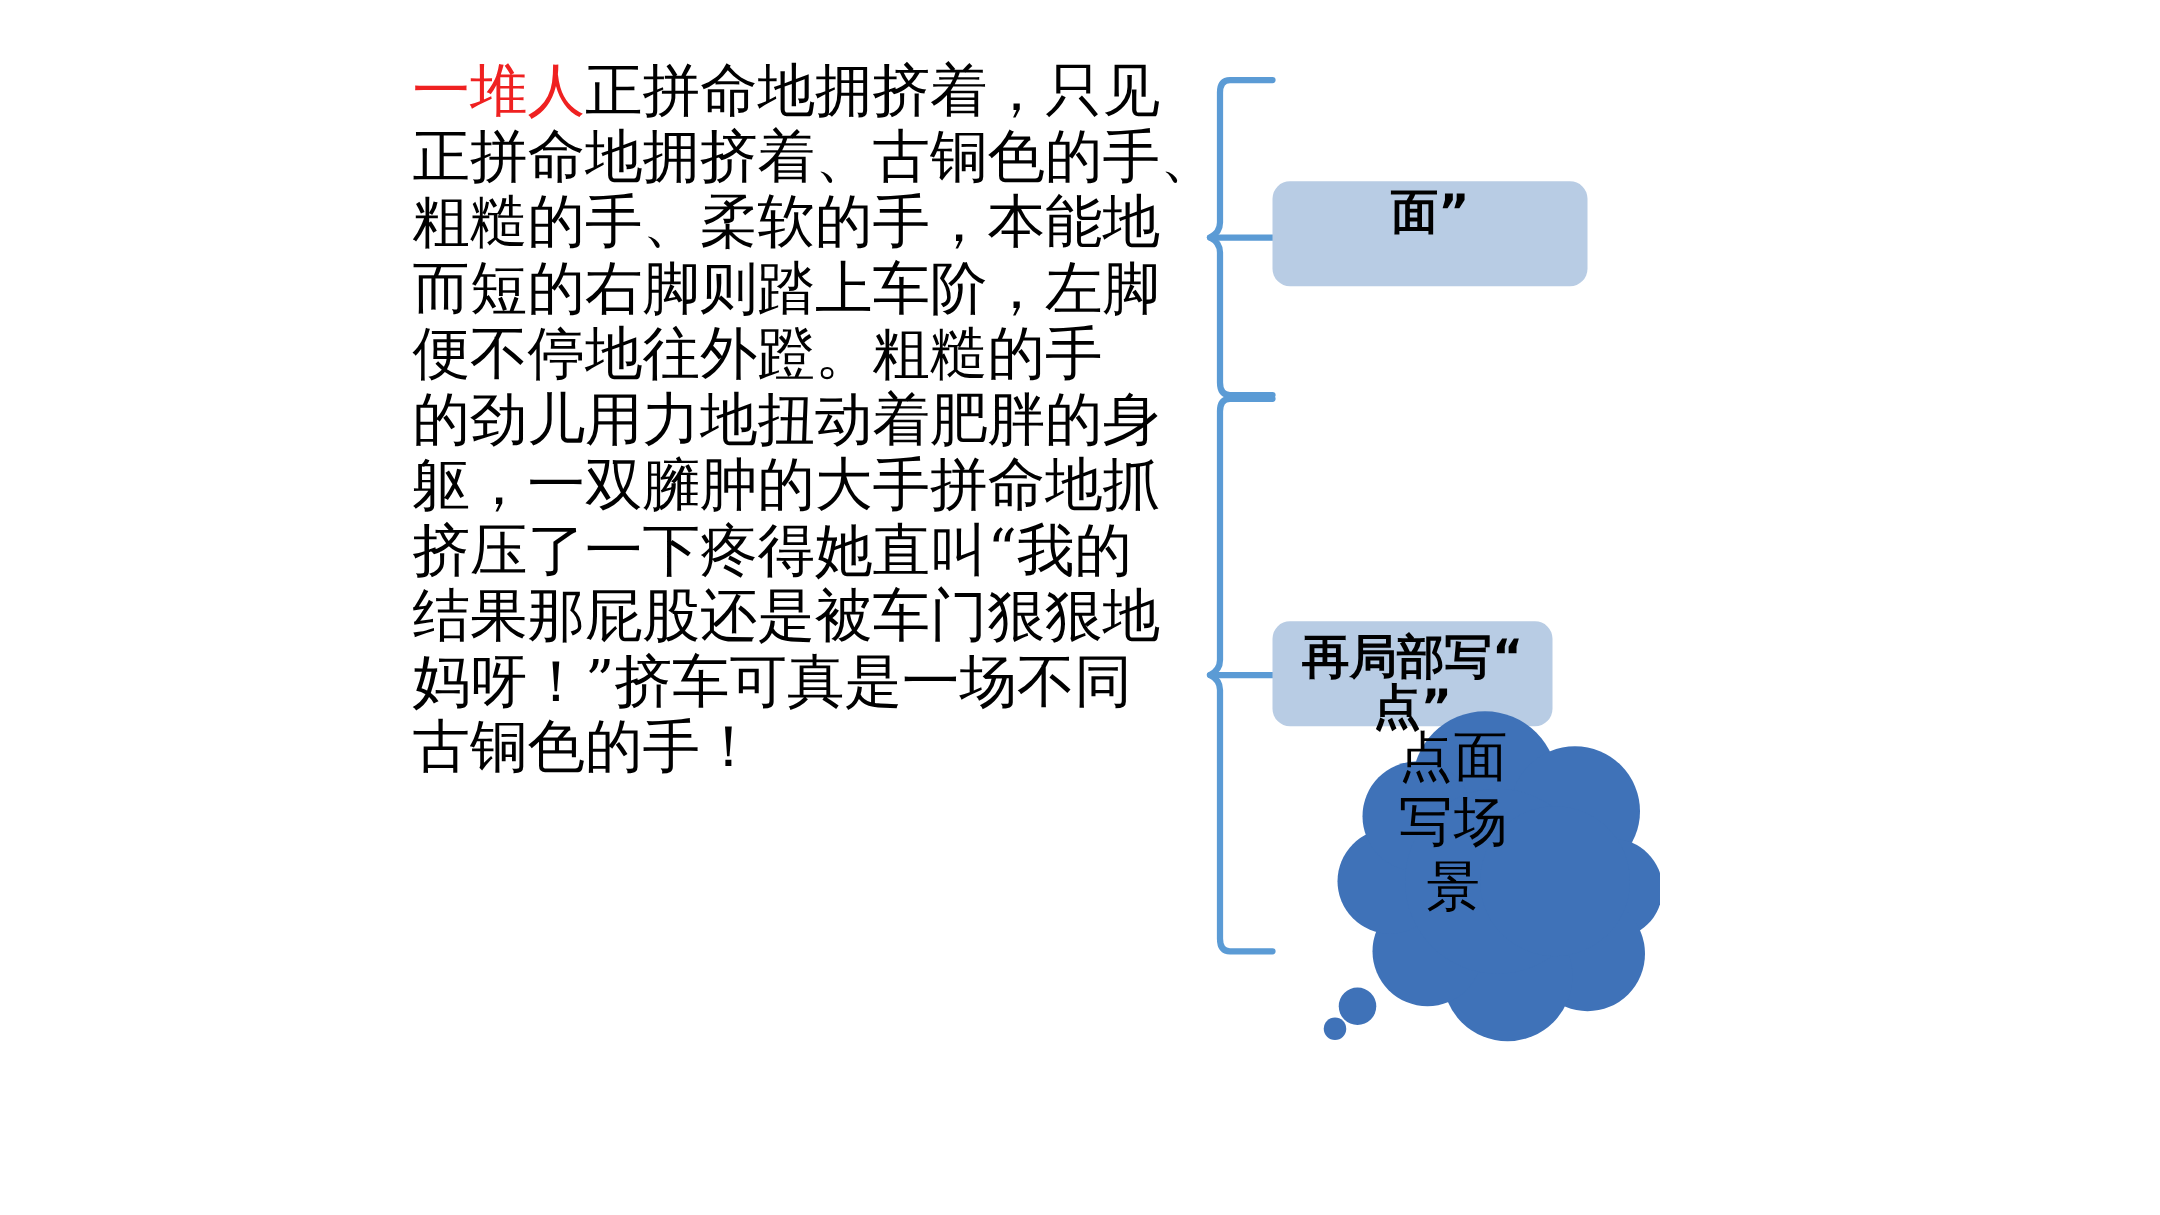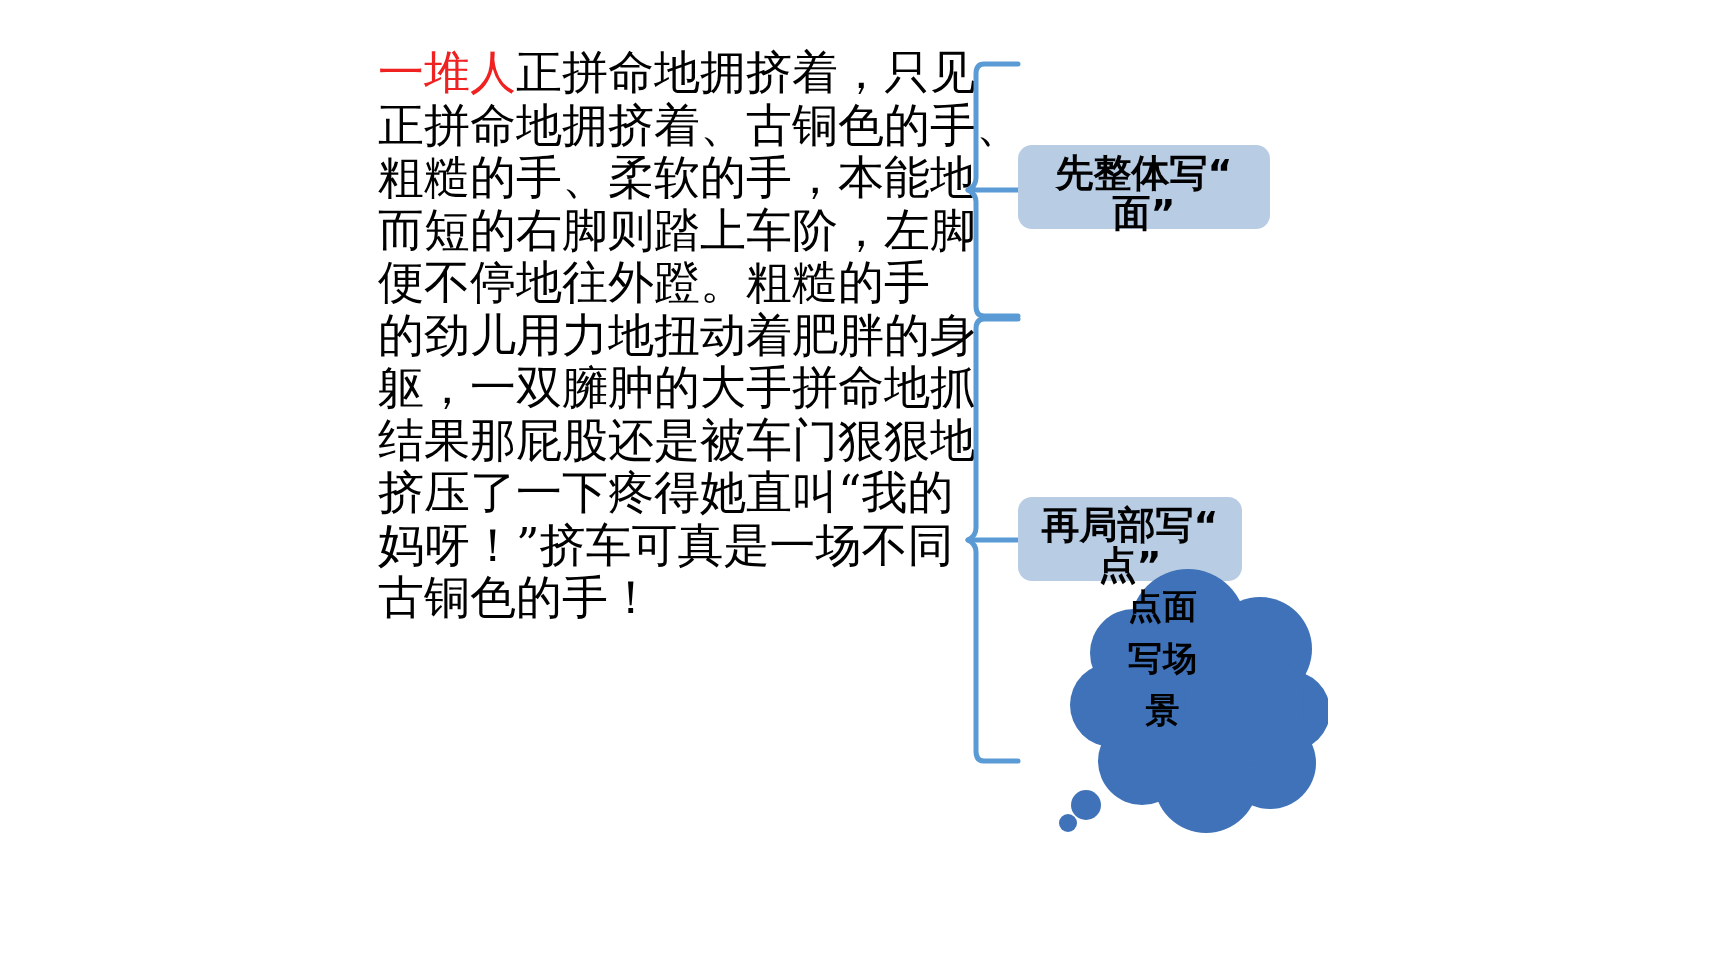--- a/index.html
+++ b/index.html
@@ -22,21 +22,20 @@
     left: 330px;
     top: 46px;
     width: 620px;
     font-family: "DejaVu Serif", serif;
     font-size: 46px;
     line-height: 52.5px;
     color: #000000;
     text-align: left;
     letter-spacing: 0px;
     font-weight: 500;
-    margin-left: 48px;
   }
   #passage .hl {
     color: #ef2121;
   }
   #passage .ln {
     display: block;
     white-space: nowrap;
     height: 52.5px;
   }
 
@@ -86,22 +85,22 @@
     top: 565px;
     width: 290px;
     height: 270px;
   }
   #cloud-text {
     position: absolute;
     left: 1098px;
     top: 580px;
     width: 130px;
     font-family: "DejaVu Sans", sans-serif;
-    font-weight: bold;
-    font-size: 34px;
+    font-weight: normal;
+    font-size: 43px;
     line-height: 52px;
     color: #000000;
     text-align: center;
     letter-spacing: 1px;
   }
   #cloud-text span {
     display: block;
     white-space: nowrap;
   }
 </style>
@@ -111,38 +110,37 @@
 <div id="stage">
 
   <div id="passage">
     <span class="ln"><span class="hl">一堆人</span><span>正拼命地拥挤着，只见</span></span>
     <span class="ln"><span>正拼命地拥挤着、古铜色的手、</span></span>
     <span class="ln"><span>粗糙的手、柔软的手，本能地</span></span>
     <span class="ln"><span>而短的右脚则踏上车阶，左脚</span></span>
     <span class="ln"><span>便不停地往外蹬。粗糙的手</span></span>
     <span class="ln"><span>的劲儿用力地扭动着肥胖的身</span></span>
     <span class="ln"><span>躯，一双臃肿的大手拼命地抓</span></span>
+    <span class="ln"><span>挤压了一下疼得她直叫“我的</span></span>
     <span class="ln"><span>结果那屁股还是被车门狠狠地</span></span>
-    <span class="ln"><span>挤压了一下疼得她直叫“我的</span></span>
     <span class="ln"><span>妈呀！”挤车可真是一场不同</span></span>
     <span class="ln"><span>古铜色的手！</span></span>
   </div>
 
   <svg class="bracket" style="left:960px; top:60px;" width="70" height="260" viewBox="0 0 70 260">
     <path d="M 58 4 L 24 4 Q 16 4 16 14 L 16 118 Q 16 126 8 130 Q 16 134 16 142 L 16 246 Q 16 256 24 256 L 58 256" fill="none" stroke="#5b9bd5" stroke-width="5" stroke-linecap="round" stroke-linejoin="round"></path>
     <path d="M 8 130 L 62 130" fill="none" stroke="#5b9bd5" stroke-width="5" stroke-linecap="round"></path>
   </svg>
 
   <svg class="bracket" style="left:960px; top:315px;" width="70" height="450" viewBox="0 0 70 450">
     <path d="M 58 4 L 24 4 Q 16 4 16 14 L 16 213 Q 16 221 8 225 Q 16 229 16 237 L 16 436 Q 16 446 24 446 L 58 446" fill="none" stroke="#5b9bd5" stroke-width="5" stroke-linecap="round" stroke-linejoin="round"></path>
     <path d="M 8 225 L 62 225" fill="none" stroke="#5b9bd5" stroke-width="5" stroke-linecap="round"></path>
   </svg>
 
   <div class="label-box" id="label-box-1">
-    <span class="l1">先整体写“</span>
     <span class="l2">面”</span>
   </div>
 
   <div class="label-box" id="label-box-2">
     <span class="l1">再局部写“</span>
     <span class="l2">点”</span>
   </div>
 
   <div id="cloud-wrap">
     <svg width="290" height="270" viewBox="0 0 290 270">

